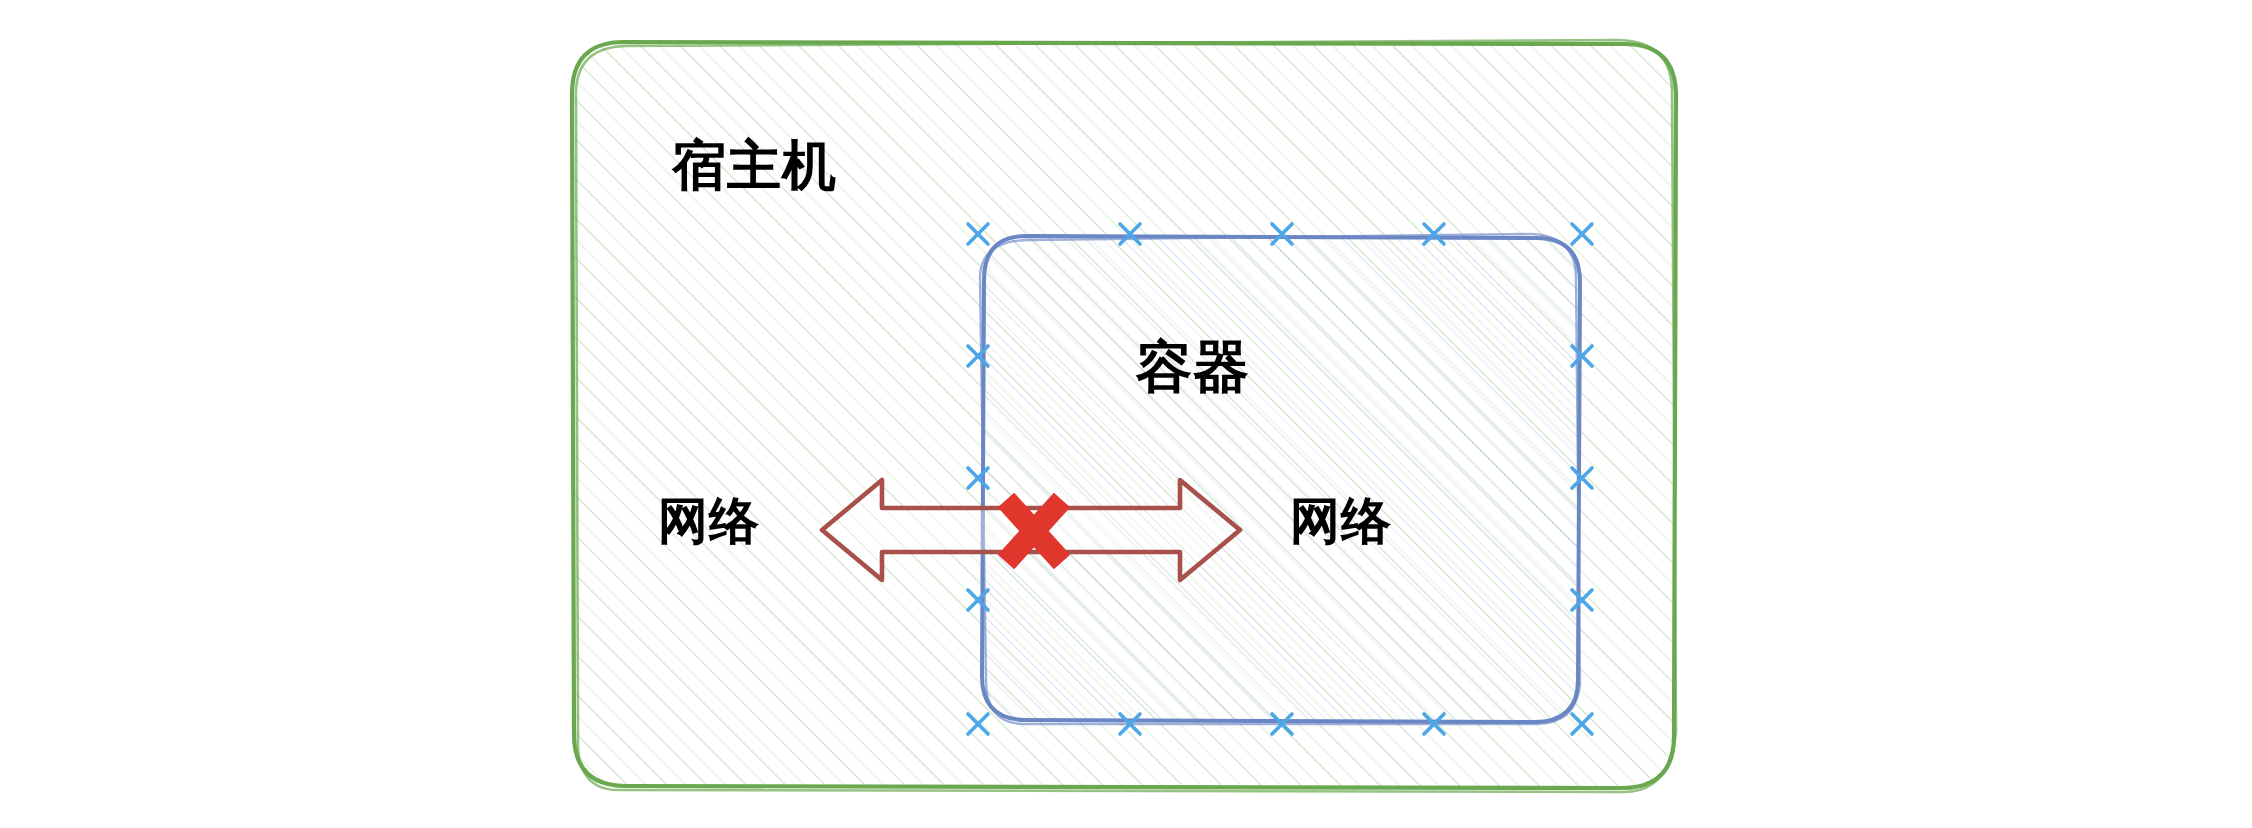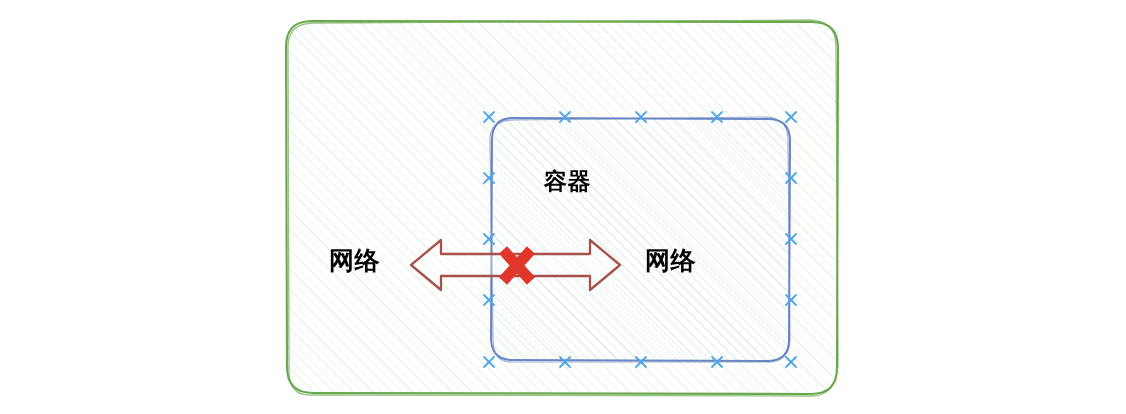--- a/index.html
+++ b/index.html
@@ -41,23 +41,23 @@
     letter-spacing: 0.5px;
   }
 
   #label-host {
     left: 336px;
     top: 70px;
     font-size: 27px;
   }
 
   #label-container {
-    left: 544px;
+    left: 568px;
     top: 170px;
-    font-size: 23px;
+    font-size: 28px;
   }
 
   #label-network-left {
     left: 329px;
     top: 248px;
     font-size: 25px;
   }
 
   #label-network-right {
     left: 645px;
@@ -180,20 +180,21 @@
                L 441 290
                Z" fill="#ffffff" fill-opacity="0.35" stroke="#a8514b" stroke-width="2.3" stroke-linejoin="round" stroke-linecap="round"></path>
     </g>
 
     <g>
       <line x1="503" y1="250" x2="531" y2="281" stroke="#e0362c" stroke-width="11" stroke-linecap="butt"></line>
       <line x1="531" y1="250" x2="503" y2="281" stroke="#e0362c" stroke-width="11" stroke-linecap="butt"></line>
     </g>
   </svg>
 
+  <div class="label" id="label-host">宿主机</div>
 
   <div class="label" id="label-container">容器</div>
 
   <div class="label" id="label-network-left">网络</div>
 
   <div class="label" id="label-network-right">网络</div>
 
 </div>
 
 </body></html>

